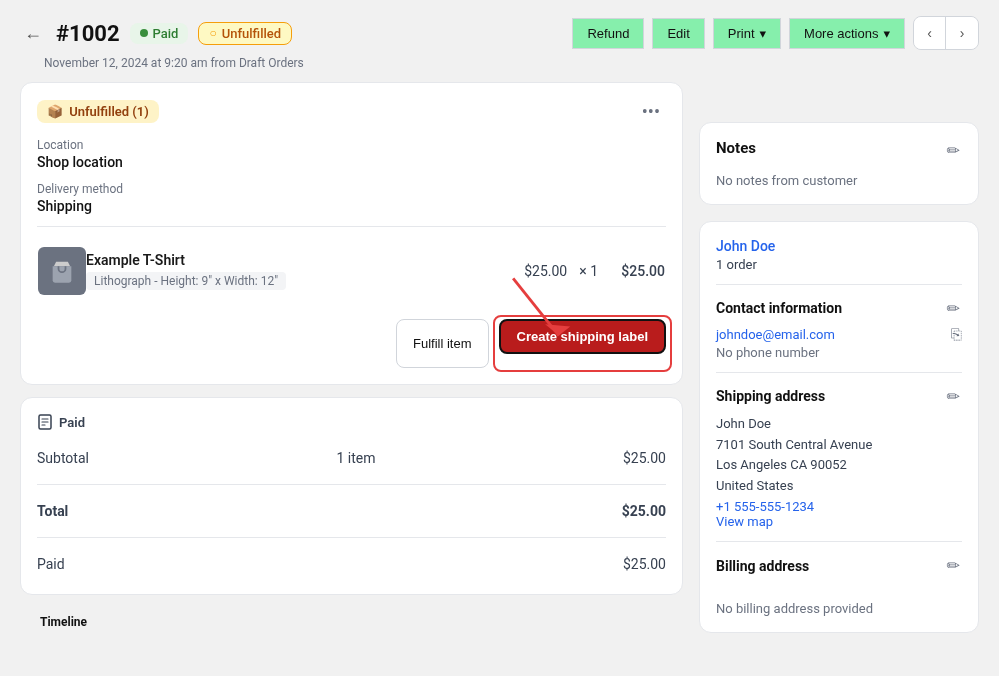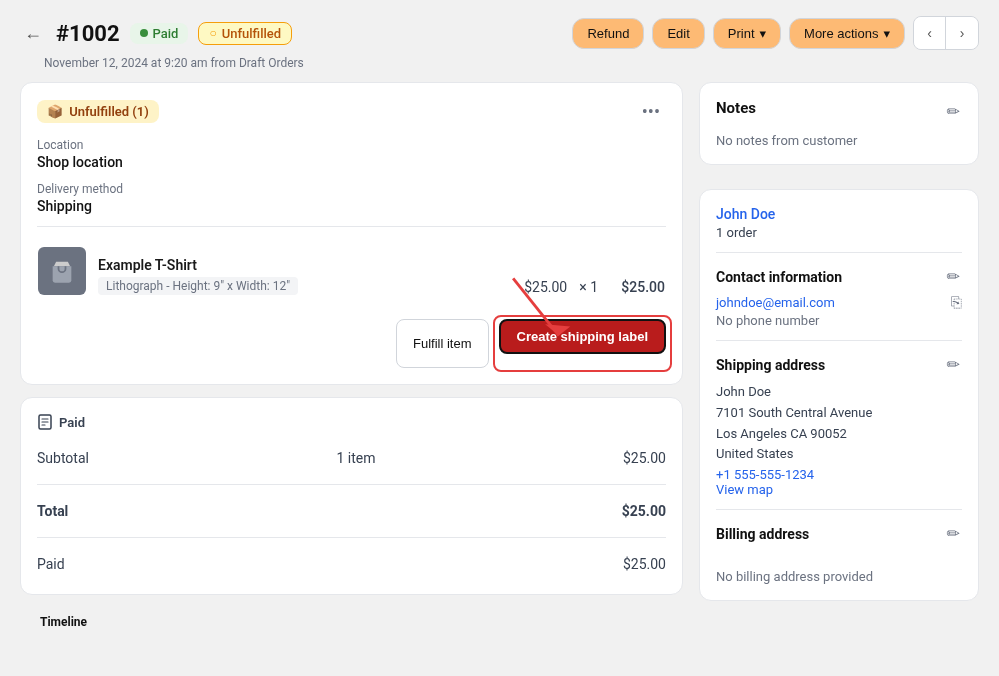--- a/index.html
+++ b/index.html
@@ -78,22 +78,22 @@
       color: #6b7280;
       padding: 0 20px 12px 44px;
     }
     .header-actions {
       display: flex;
       align-items: center;
       gap: 8px;
     }
     .btn {
       border: 1px solid #d1d5db;
-      background: #fdba74;
-      border-radius: 12px;
+      background: #86efac;
+      border-radius: 0;
       padding: 7px 14px;
       font-size: 13px;
       cursor: pointer;
       color: #111;
       font-weight: 500;
       display: inline-flex;
       align-items: center;
       gap: 5px;
     }
     .btn-nav {
@@ -122,21 +122,21 @@
     }
     .nav-group .btn-nav:last-child { border-right: none; }
 
     
     .main-layout {
       display: flex;
       gap: 16px;
       padding: 0 20px 20px 20px;
     }
     .left-col { flex: 1; min-width: 0; display: flex; flex-direction: column; gap: 12px; }
-    .right-col { width: 280px; flex-shrink: 0; display: flex; flex-direction: column; gap: 24px; }
+    .right-col { width: 280px; flex-shrink: 0; display: flex; flex-direction: column; gap: 16px; justify-content: flex-end; }
 
     
     .card {
       background: #fff;
       border-radius: 12px;
       border: 1px solid #e5e7eb;
       padding: 16px;
     }
     .card-header {
       display: flex;
@@ -163,22 +163,21 @@
       border-radius: 4px;
     }
     .location-section { margin-bottom: 12px; }
     .field-label { font-size: 12px; color: #6b7280; margin-bottom: 2px; }
     .field-value { font-size: 14px; color: #111; font-weight: 500; }
     .divider { border: none; border-top: 1px solid #e5e7eb; margin: 12px 0; }
 
     
     .product-row {
       display: flex;
-      align-items: flex-end;
-      gap: 12px;
+      align-items: center;
       padding: 8px 1px;
     }
     .product-thumb {
       width: 48px;
       height: 48px;
       background: #6b7280;
       border-radius: 6px;
       display: flex;
       align-items: center;
       justify-content: center;

